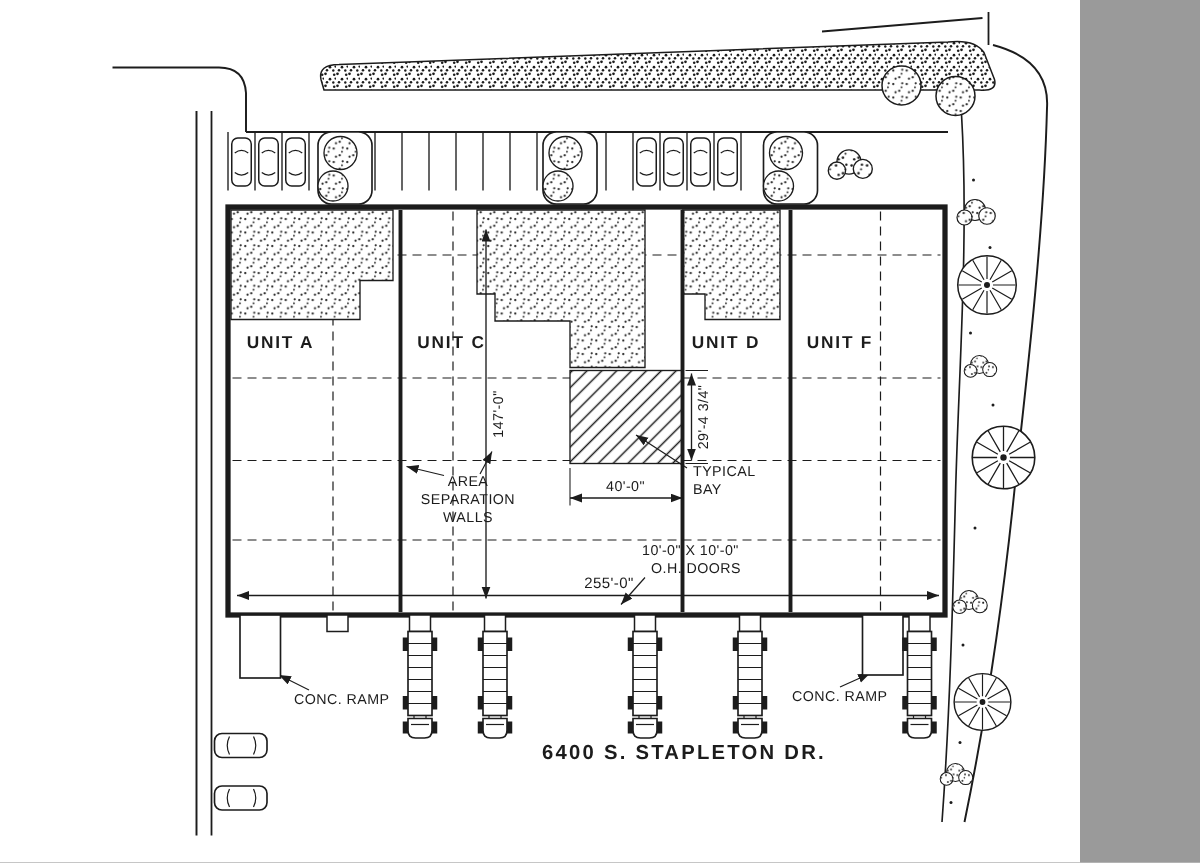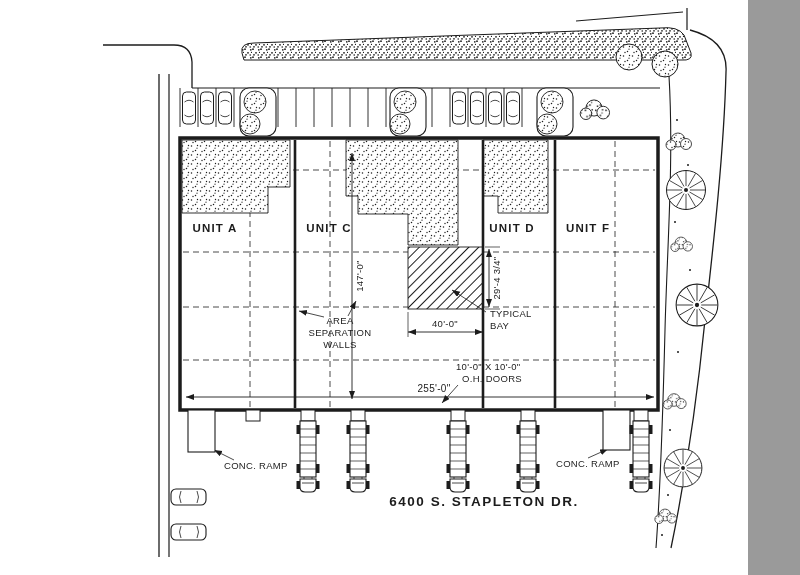--- a/index.html
+++ b/index.html
@@ -1,16 +1,16 @@
 <!DOCTYPE html>
 <html style="--ink: #1c1c1c; --paper: #ffffff;"><head>
 <meta charset="utf-8">
 <style>
   html,body{margin:0;padding:0;background:#9a9a9a;}
-  .page{width:720px;height:575px;background:var(--paper,#ffffff);position:relative;overflow:hidden;margin:0;padding-left:28px;}
+  .page{width:720px;height:575px;background:var(--paper,#ffffff);position:relative;overflow:hidden;margin:0;}
   svg{display:block;}
   .s{stroke:var(--ink,#1c1c1c);fill:none;}
   .sw{stroke:var(--ink,#1c1c1c);fill:#ffffff;}
   .f{fill:var(--ink,#1c1c1c);stroke:none;}
   text{fill:var(--ink,#1c1c1c);font-family:"Liberation Sans","DejaVu Sans",sans-serif;}
   .t9{font-size:9.5px;letter-spacing:.3px;}
   .t10{font-size:10px;letter-spacing:.3px;}
   .tu{font-size:11.5px;font-weight:bold;letter-spacing:1.2px;}
   .ts{font-size:13.5px;font-weight:bold;letter-spacing:1.5px;}
 </style>

